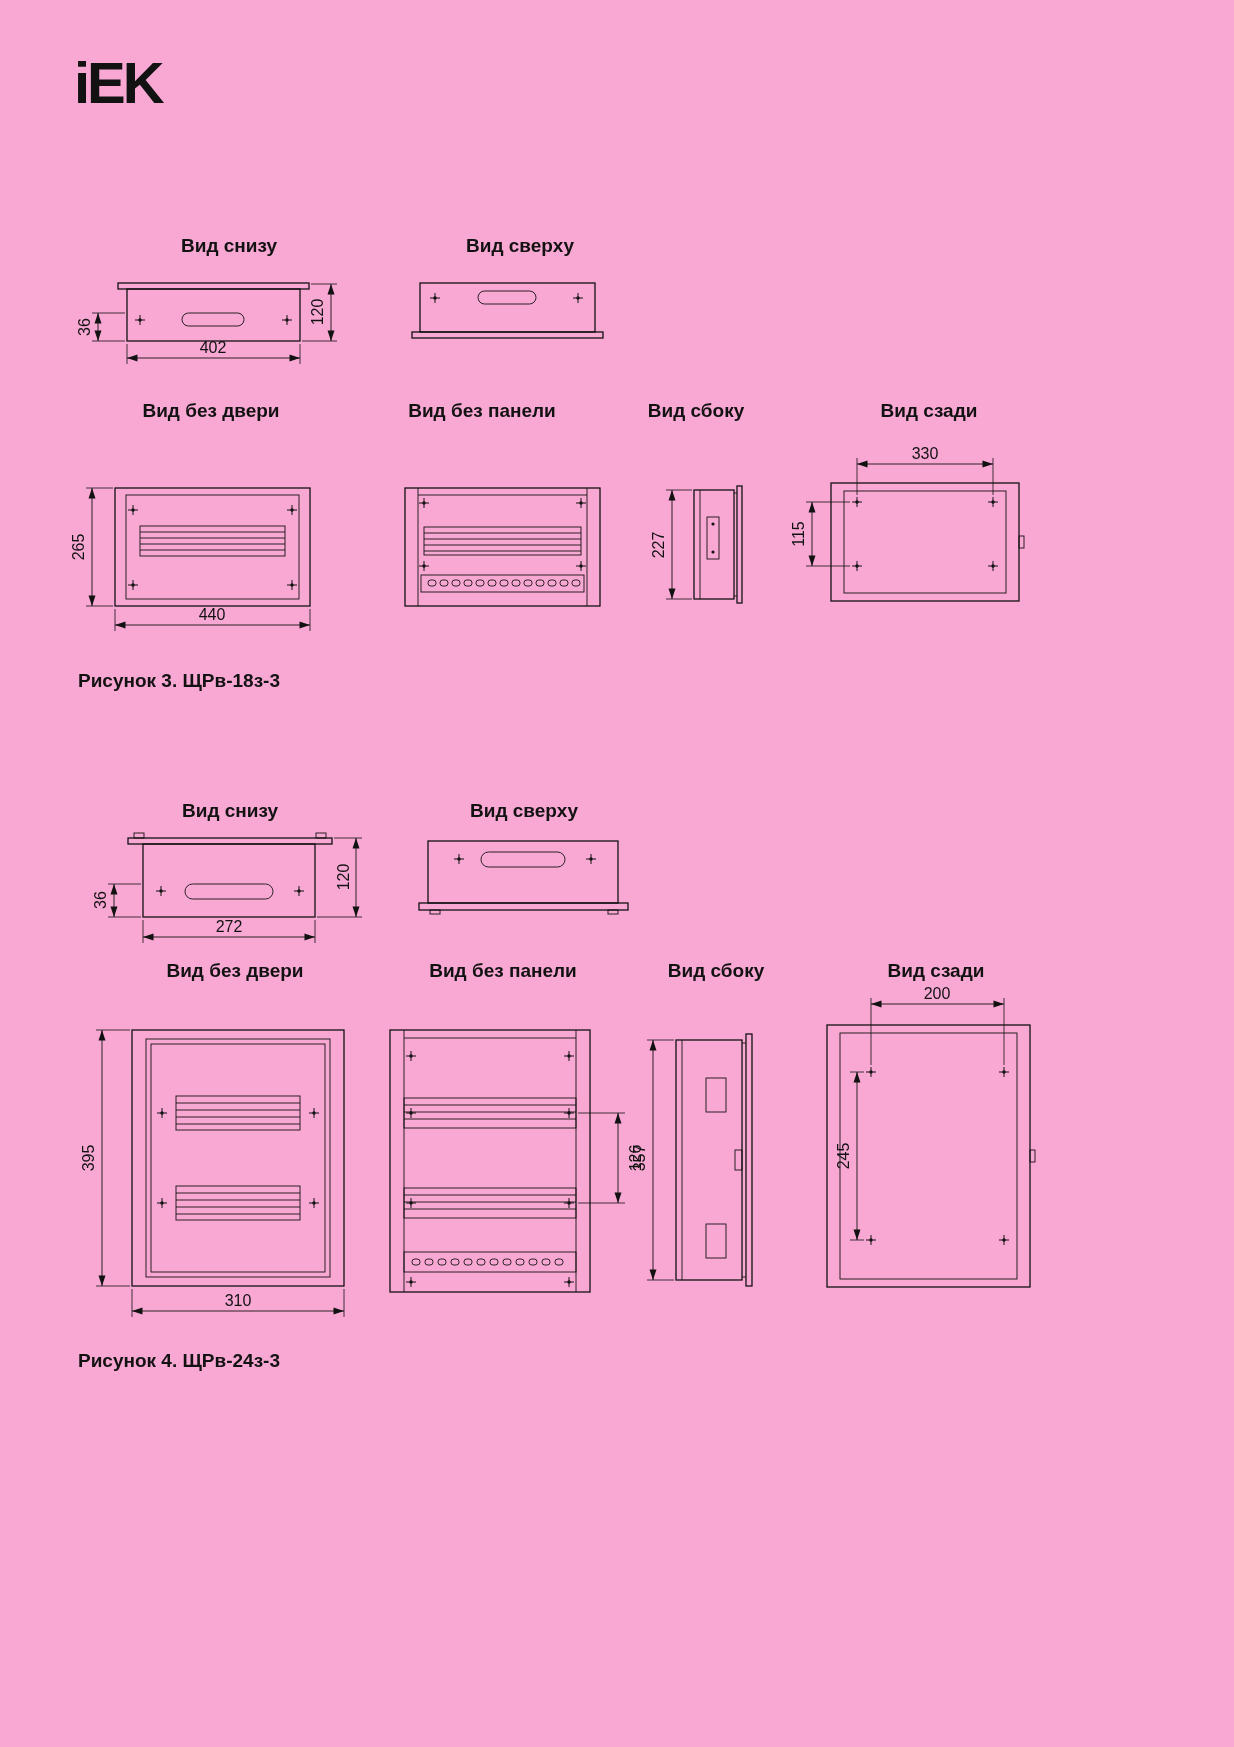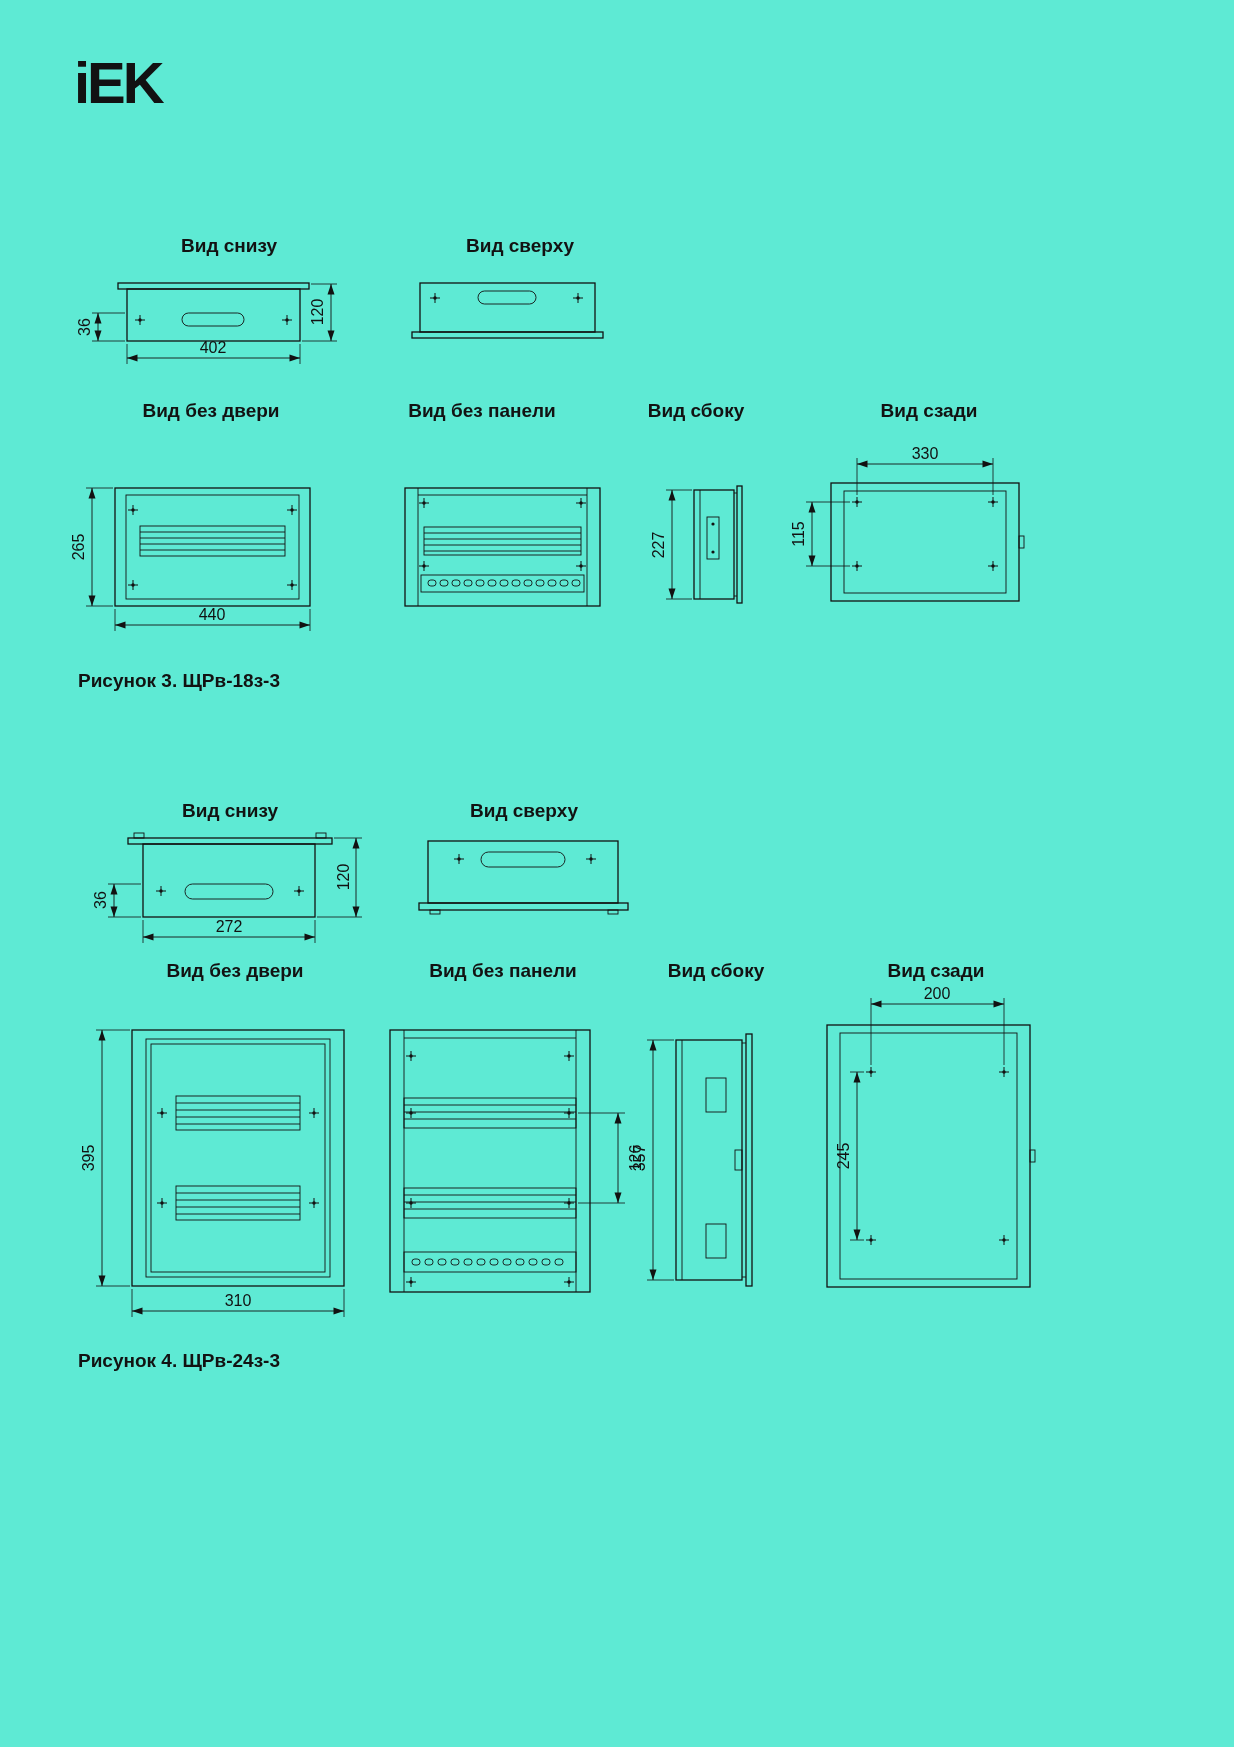--- a/index.html
+++ b/index.html
@@ -1,16 +1,16 @@
 <!DOCTYPE html>
 <html><head>
 <meta charset="utf-8">
 <style>
   html,body{margin:0;padding:0;background:#ddd;}
-  .page{position:relative;width:1234px;height:1747px;background:#5eead4;margin:0 auto;overflow:hidden;
+  .page{position:relative;width:1234px;height:1747px;background:#f9a8d4;margin:0 auto;overflow:hidden;
         font-family:"Liberation Sans",sans-serif;text-decoration:underline;}
   .page > svg{position:absolute;left:0;top:0;}
   .ln{fill:none;stroke:#121212;stroke-width:1.3;}
   .lt{fill:none;stroke:#121212;stroke-width:0.9;}
   .ext{stroke:#121212;stroke-width:0.8;fill:none;}
   .dim{stroke:#121212;stroke-width:0.9;fill:none;}
   text{fill:#121212;font-family:"Liberation Sans",sans-serif;}
   .title{font-size:19px;font-weight:700;text-anchor:middle;}
   .dimt{font-size:16px;font-weight:400;text-anchor:middle;}
   .cap{font-size:19px;font-weight:700;text-anchor:start;}

